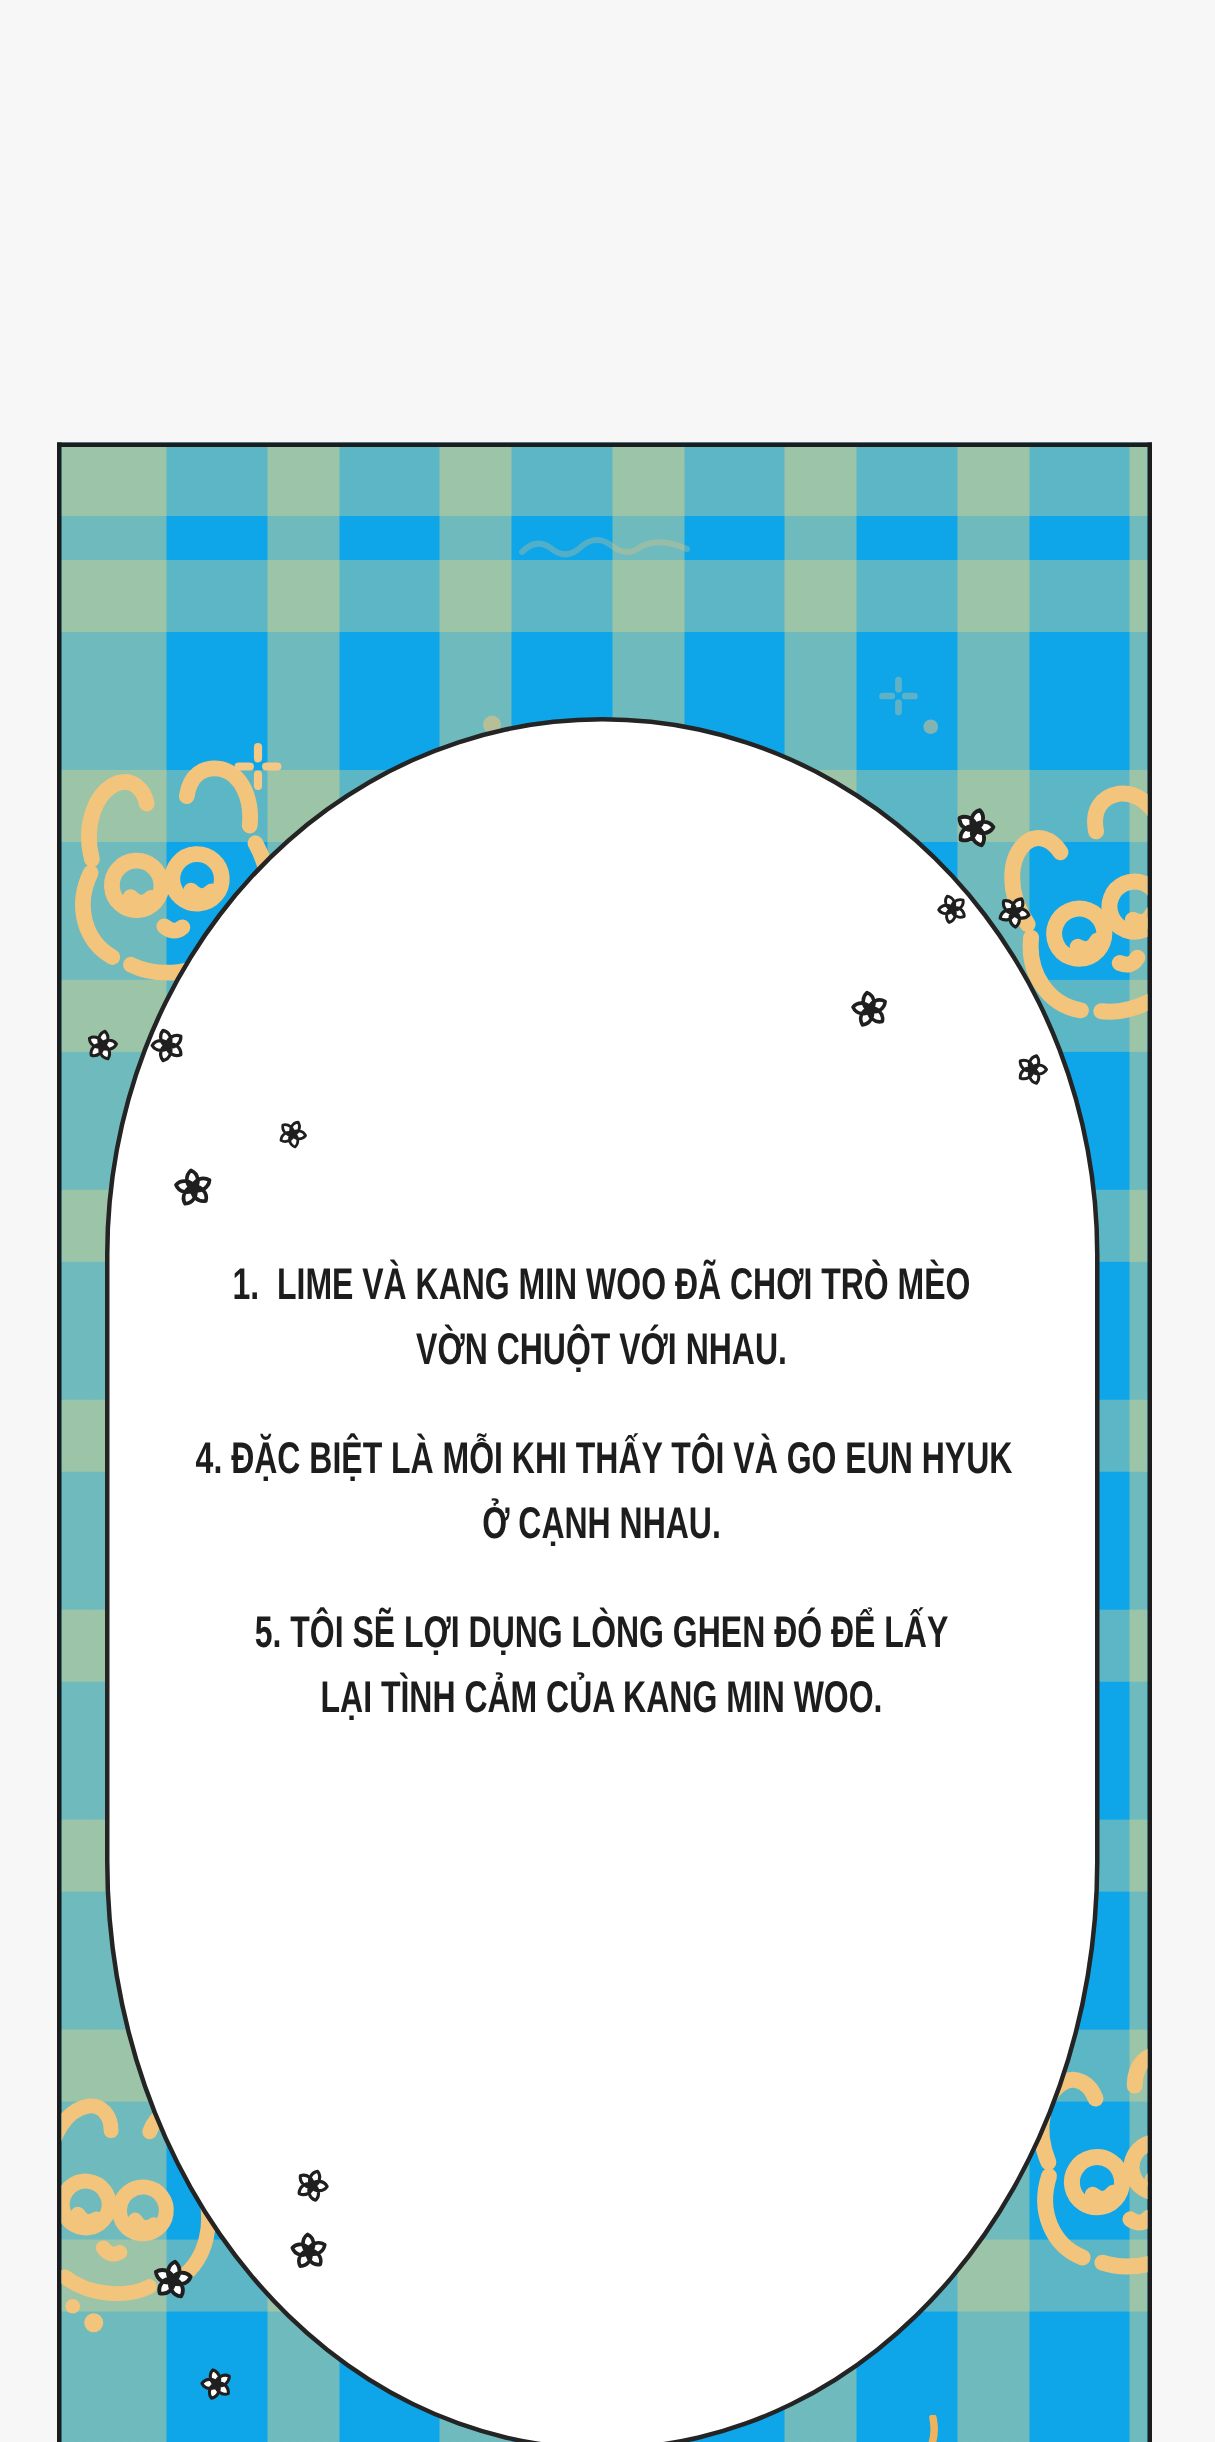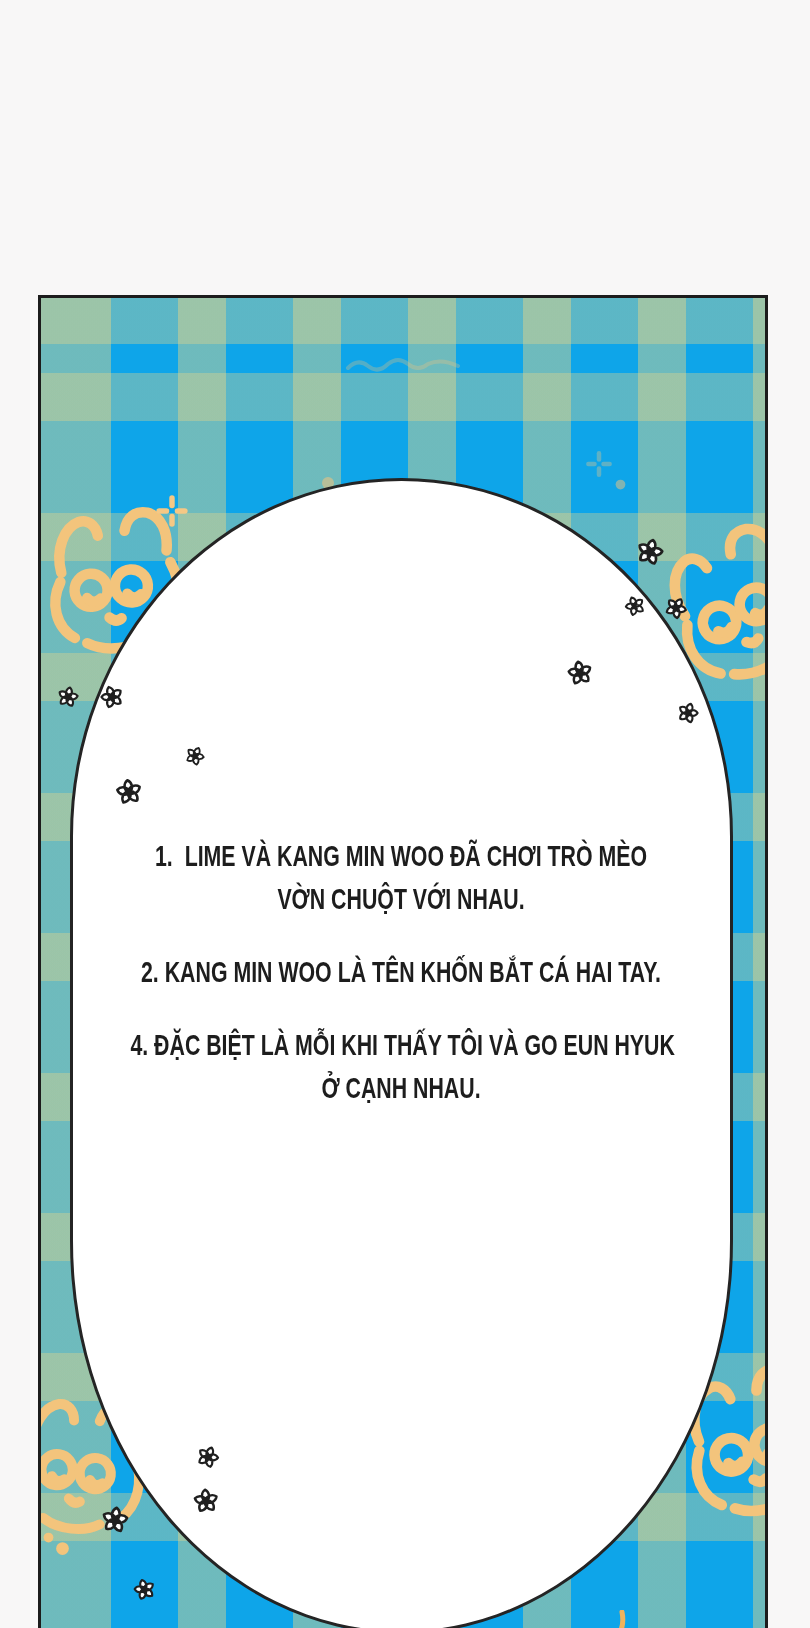--- a/index.html
+++ b/index.html
@@ -188,22 +188,23 @@
     <svg class="doodle flower" style="left:139px;top:1177px; width:52px; height:52px; transform:rotate(-5deg);" viewBox="0 0 100 100">
         <use href="#flower-shape"></use>
       </svg>
 
     <div class="note-list">
       <div class="note-item">
         <div class="note-line">1.&nbsp; LIME VÀ KANG MIN WOO ĐÃ CHƠI TRÒ MÈO</div>
         <div class="note-line">VỜN CHUỘT VỚI NHAU.</div>
       </div>
       <div class="note-item">
-        <div class="note-line">2. KANG MIN WOO LÀ TÊN KHỐN BẮT CÁ HAI TAY.</div>
-      </div>
-      <div class="note-item">
         <div class="note-line">4. ĐẶC BIỆT LÀ MỖI KHI THẤY TÔI VÀ GO EUN HYUK</div>
         <div class="note-line">Ở CẠNH NHAU.</div>
       </div>
+      <div class="note-item">
+        <div class="note-line">5. TÔI SẼ LỢI DỤNG LÒNG GHEN ĐÓ ĐỂ LẤY</div>
+        <div class="note-line">LẠI TÌNH CẢM CỦA KANG MIN WOO.</div>
+      </div>
     </div>
 
   </div>
 </div>
 
 </body></html>

